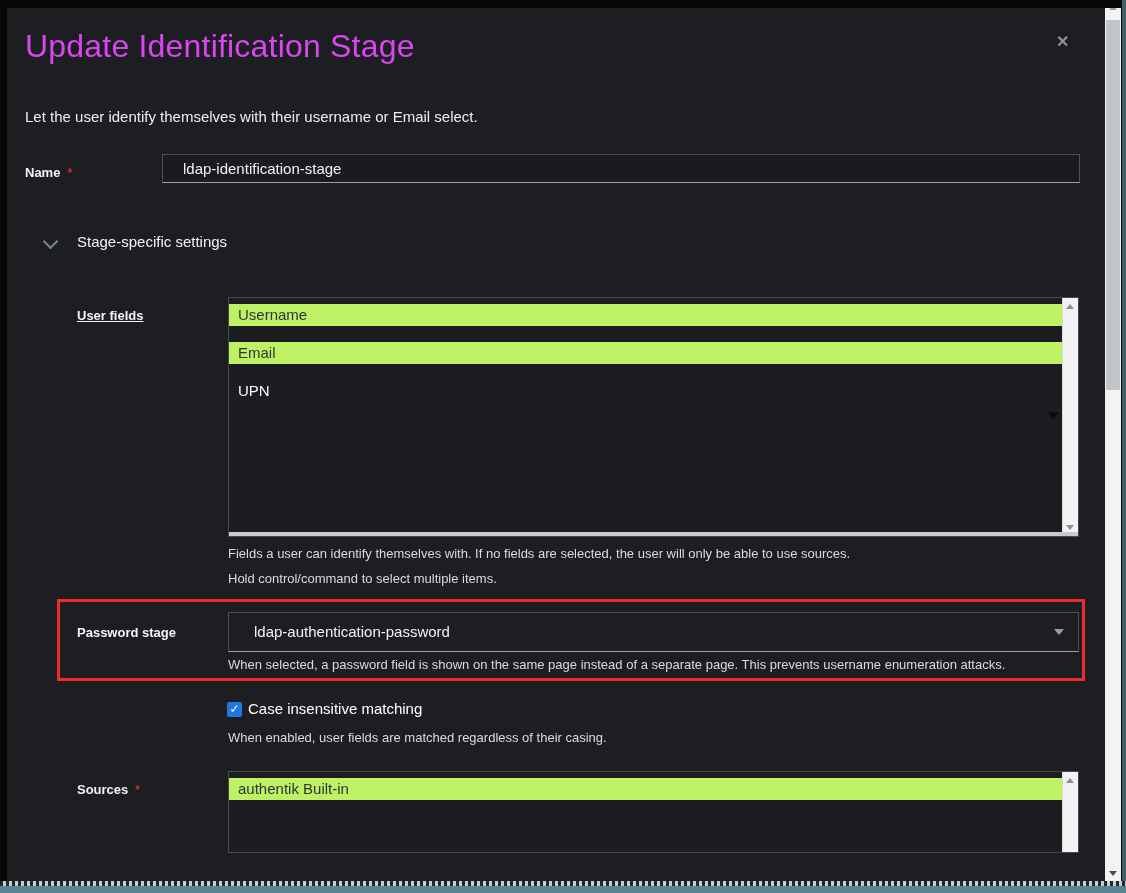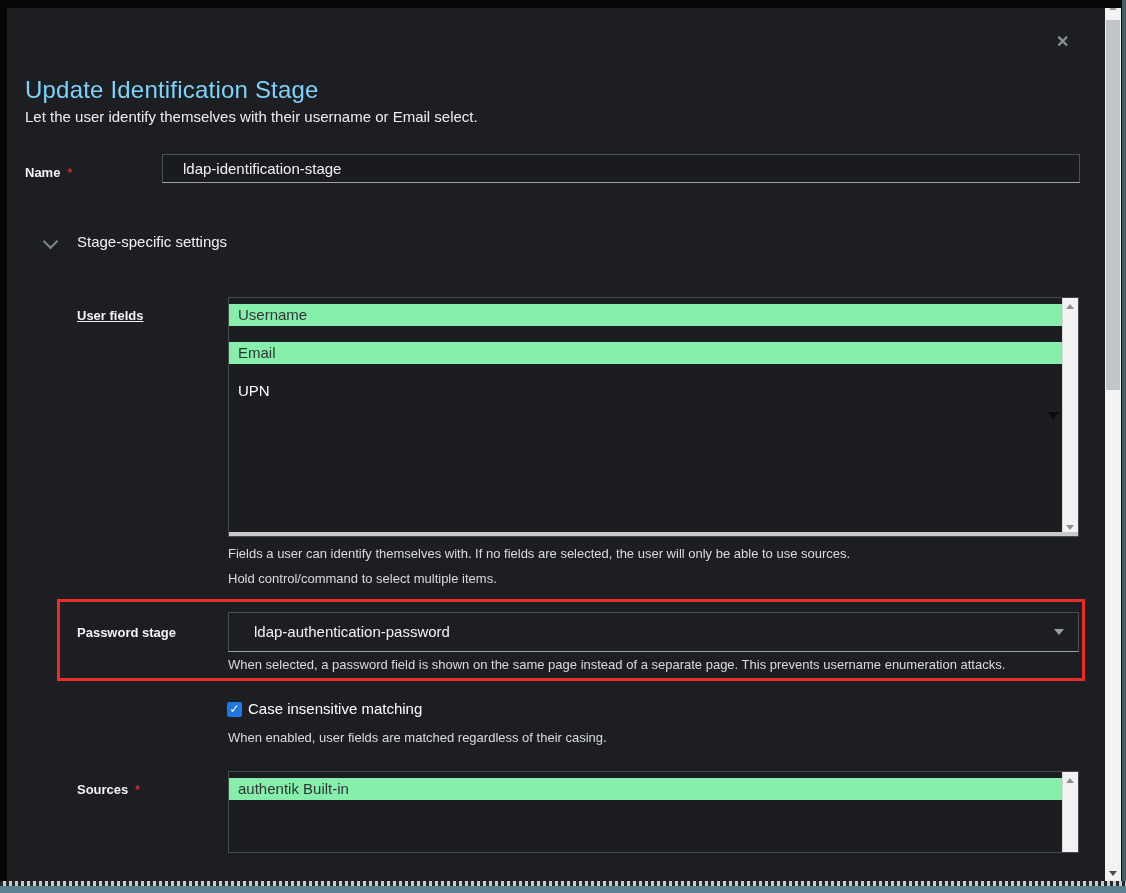--- a/index.html
+++ b/index.html
@@ -18,21 +18,21 @@
   .edge-bottom{ position:absolute; left:0; top:886px; width:1126px; height:7px; background:#5b838f; }
 
   
   .page-scrollbar { position:absolute; left:1105px; top:0; width:16px; height:881px; background:#f3f3f3; }
   .ps-thumb { position:absolute; left:1px; top:20px; width:14px; height:370px; background:#c2c5c8; }
   .arr { width:0; height:0; position:absolute; left:4px; }
   .arr-up   { top:5px;  border-left:4px solid transparent; border-right:4px solid transparent; border-bottom:5px solid #9a9da0; }
   .arr-down { bottom:5px; border-left:4px solid transparent; border-right:4px solid transparent; border-top:5px solid #56455a; }
 
   
-  .modal-title { position:absolute; left:25px; top:28px; font-size:24px; font-weight:500; color:#7dd3fc; letter-spacing:.2px;margin-top:48px; }
+  .modal-title { position:absolute; left:25px; top:28px; font-size:32px; font-weight:500; color:#d946ef; letter-spacing:.2px; }
   .close-x { position:absolute; left:1056px; top:32px; font-size:16px; color:#8d9096; cursor:pointer; font-weight:bold; }
   .modal-desc { position:absolute; left:25px; top:108px; font-size:15px; color:#eeeeef; }
 
   .field-label { position:absolute; font-size:13px; font-weight:bold; color:#f4f4f6; white-space:nowrap; }
   .req { color:#c9302c; margin-left:7px; font-weight:bold; font-size:12px; }
   .help { position:absolute; font-size:13px; color:#d9dbdd; white-space:nowrap; }
 
   
   .name-input {
     position:absolute; left:162px; top:154px; width:918px; height:29px; box-sizing:border-box;
@@ -44,21 +44,21 @@
   
   .group-chevron { position:absolute; left:45px; top:236px; width:9px; height:9px;
     border-left:2px solid #7d858c; border-bottom:2px solid #7d858c; transform:rotate(-45deg); }
   .group-label { position:absolute; left:77px; top:233px; font-size:15px; color:#f2f2f3; }
 
   
   .listbox { position:absolute; box-sizing:border-box; background:#1b1d21; border:1px solid #46494e; }
   .lb-userfields { left:228px; top:297px; width:851px; height:240px; }
   .lb-sources    { left:228px; top:771px; width:851px; height:82px; }
   .option { height:22px; line-height:22px; padding-left:9px; margin-right:15px; font-size:15px; color:#fdfdfd; margin-top:16px; }
-  .option.selected { background:#86efac; color:#303338; }
+  .option.selected { background:#bef264; color:#303338; }
   .lb-first { margin-top:6px; }
   .lb-scroll { position:absolute; right:0; top:0; bottom:0; width:15px; background:#f2f2f2; border-left:1px solid #dadada; }
   .lb-arr { width:0; height:0; position:absolute; left:3px; }
   .lb-arr-up   { top:6px;  border-left:4px solid transparent; border-right:4px solid transparent; border-bottom:5px solid #8e8e8e; }
   .lb-arr-down { bottom:6px; border-left:4px solid transparent; border-right:4px solid transparent; border-top:5px solid #8e8e8e; }
   .lb-hbar { position:absolute; left:0; right:0; bottom:0; height:4px; background:#c9c9c9; }
   .lb-dark-caret { position:absolute; right:19px; top:114px; width:0; height:0;
     border-left:6px solid transparent; border-right:6px solid transparent; border-top:7px solid #0b0c0e; }
 
   

